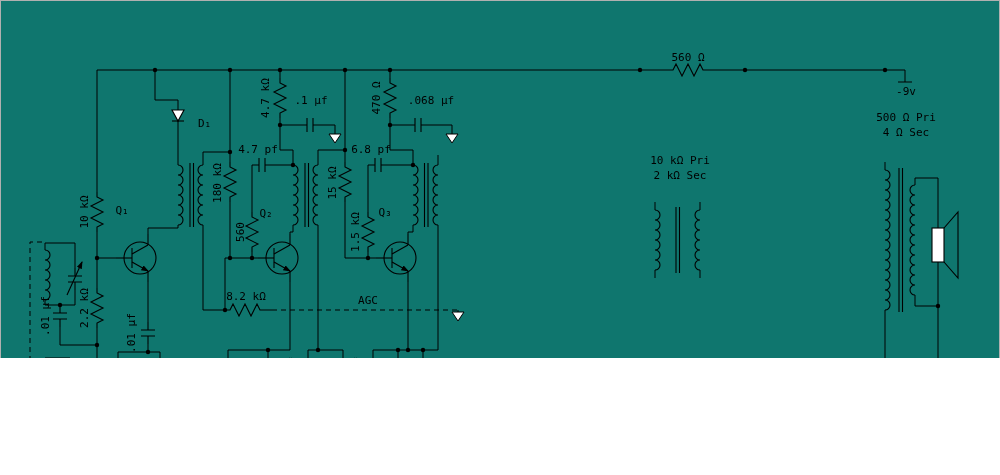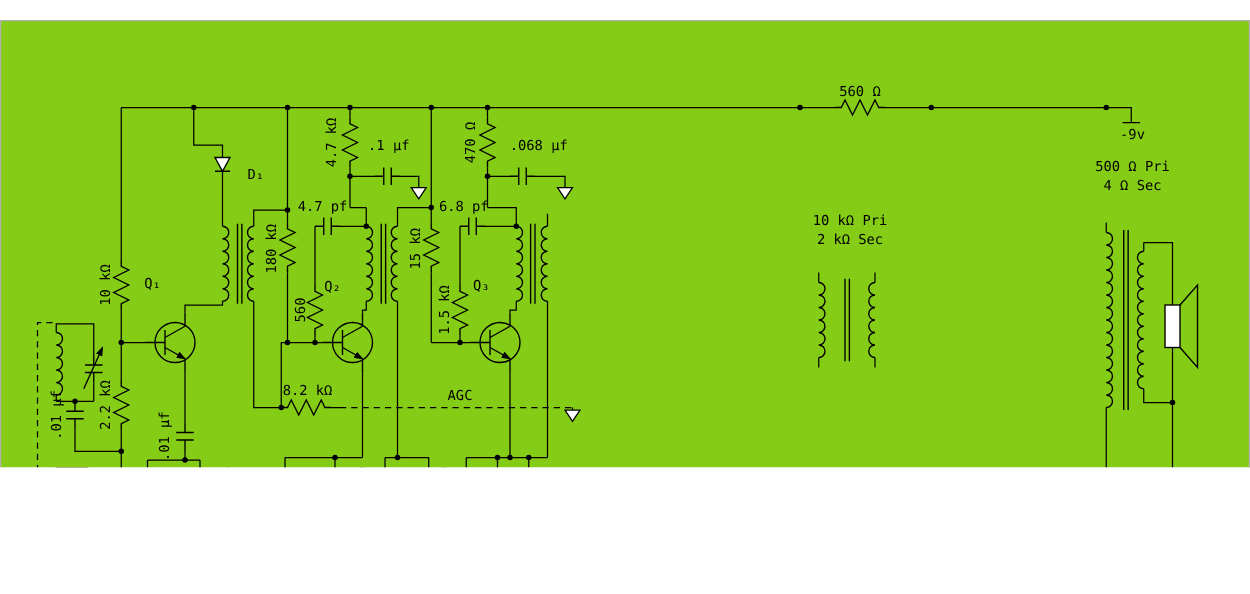--- a/index.html
+++ b/index.html
@@ -1,16 +1,16 @@
 <!DOCTYPE html>
 <html><head>
 <meta charset="utf-8">
 <style>
   html,body{margin:0;padding:0;background:#ffffff;}
-  .stage{position:relative;width:1000px;height:358px;background:#84cc16;overflow:hidden;margin-top:16px;}
+  .stage{position:relative;width:1000px;height:358px;background:#0f766e;overflow:hidden;}
   svg{display:block;}
   text{font-family:"DejaVu Sans Mono","Liberation Mono",monospace;font-size:11px;fill:#000;}
   .wire{stroke:#000;stroke-width:1;fill:none;}
   .dash{stroke:#000;stroke-width:1;fill:none;stroke-dasharray:5 4;}
   .comp{stroke:#000;stroke-width:1.1;fill:none;}
   .dot{fill:#000;stroke:none;}
   .gndtri{fill:#fff;stroke:#000;stroke-width:1;}
 </style>
 </head>
 <body>

